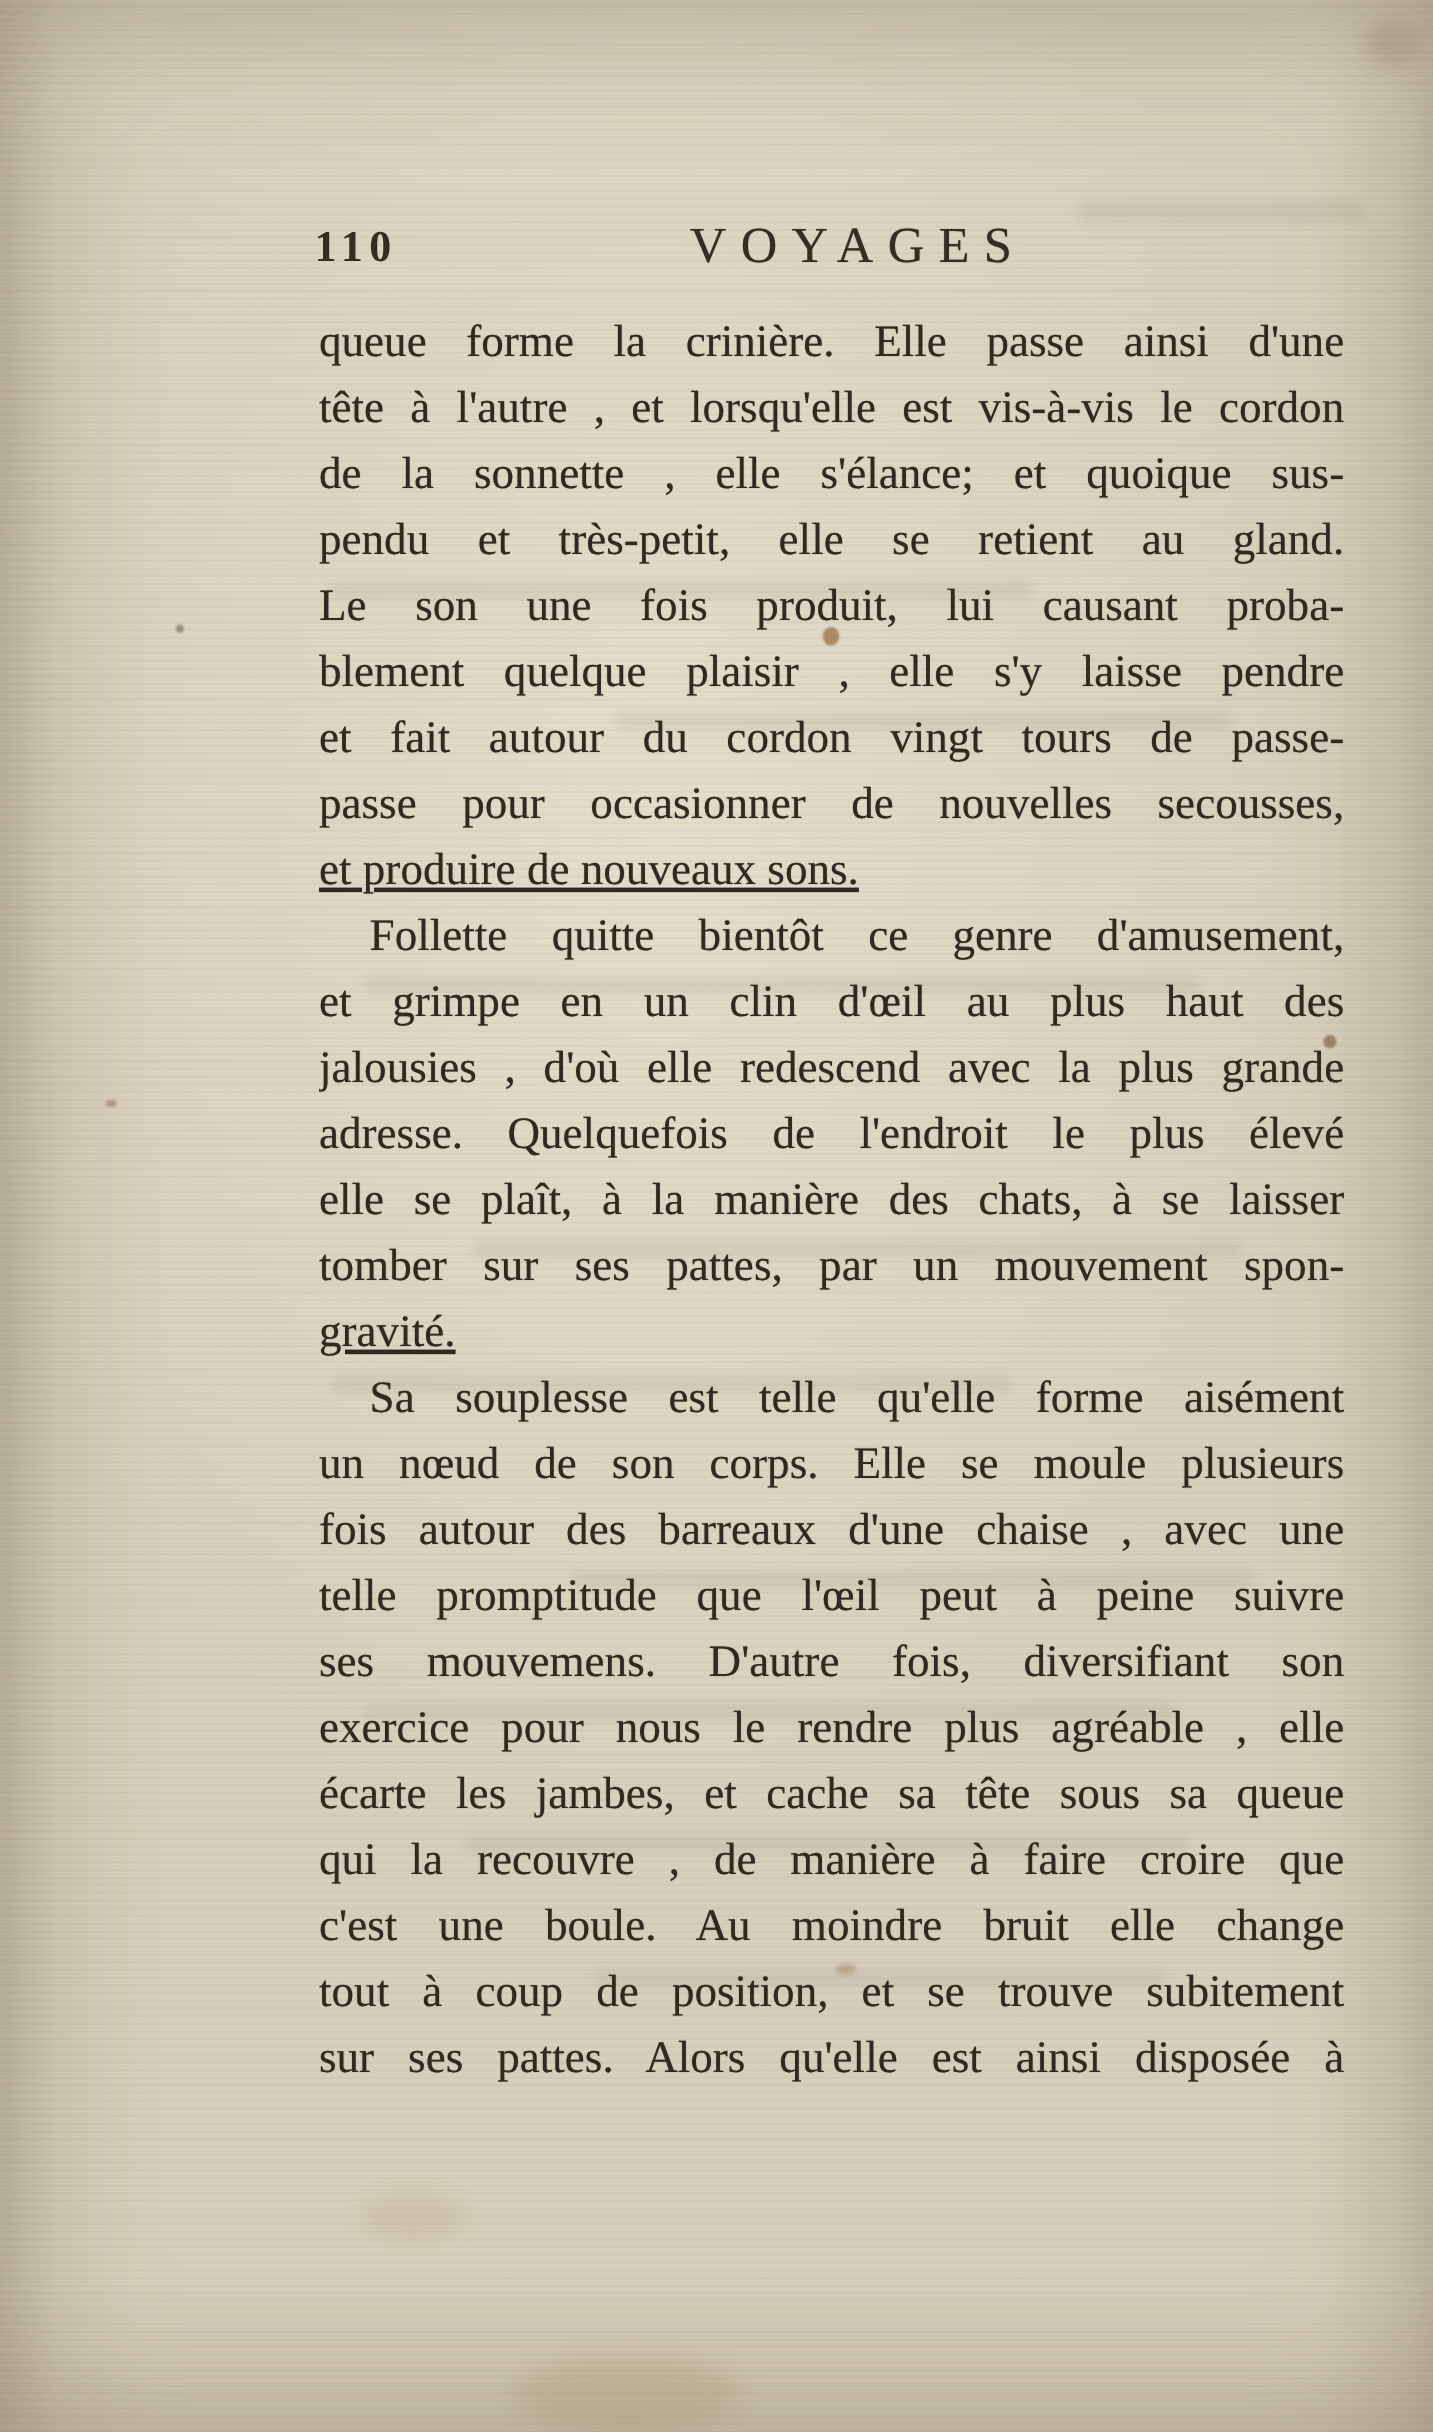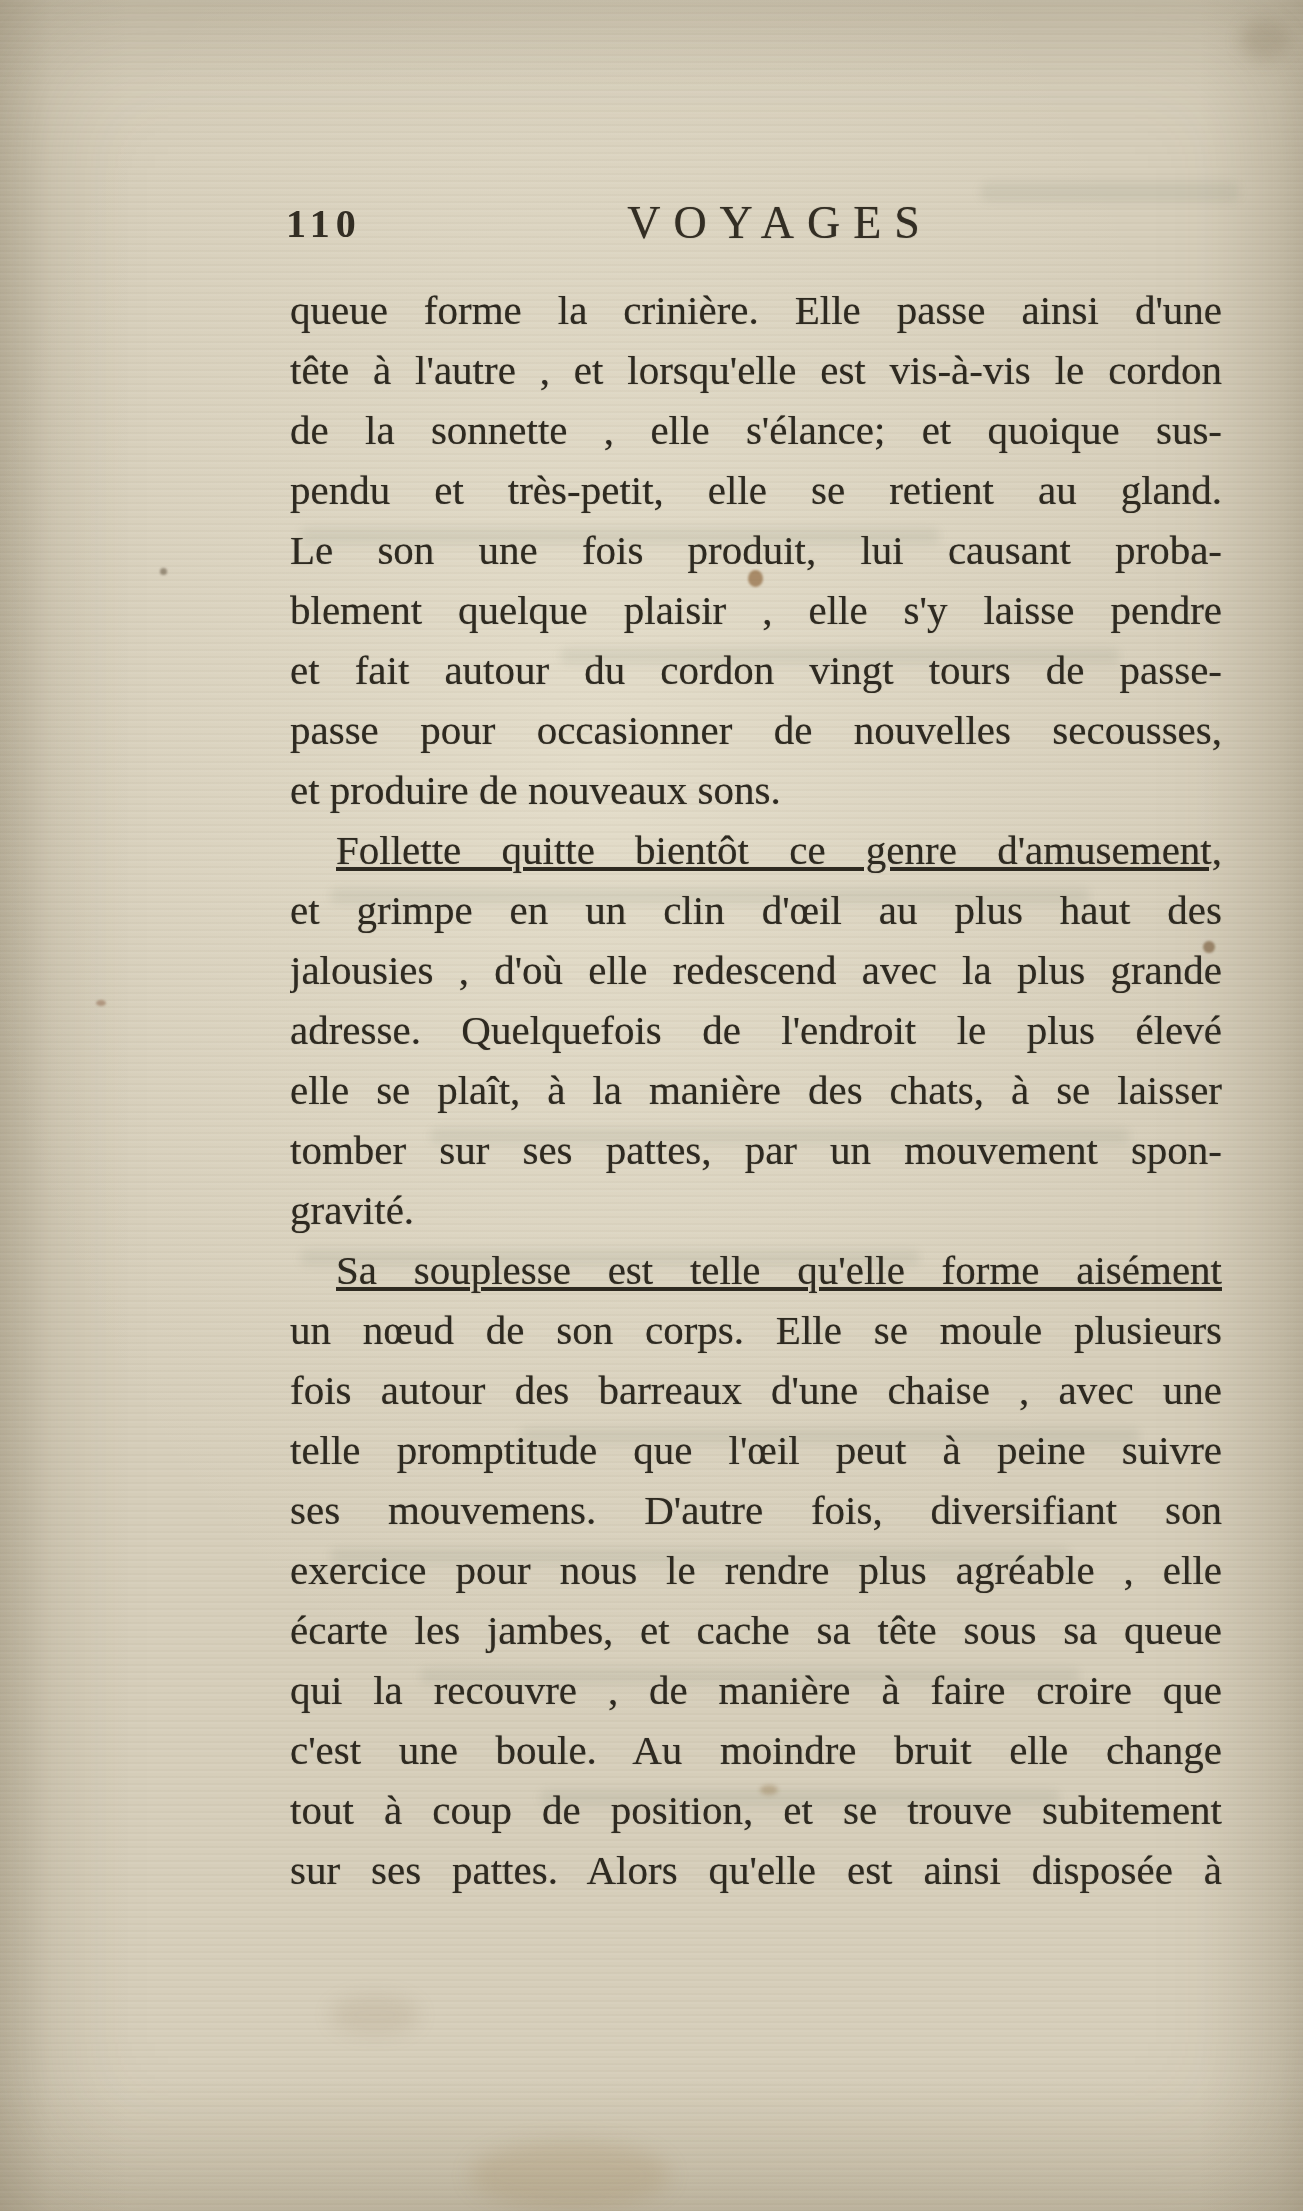--- a/index.html
+++ b/index.html
@@ -62,24 +62,24 @@
     height: 60px;
     line-height: 60px;
     text-align: justify;
     text-align-last: justify;
     overflow: hidden;
     white-space: normal;
   }
   .line.nojust {
     text-align: left;
     text-align-last: left;
+    text-decoration: underline;
   }
   .line.indent {
     text-indent: 46px;
-    text-decoration: underline;
   }
 
   
   .stain, .ghost {
     position: absolute;
     pointer-events: none;
   }
   .ghost {
     background: rgba(112,117,96,0.10);
     height: 20px;

